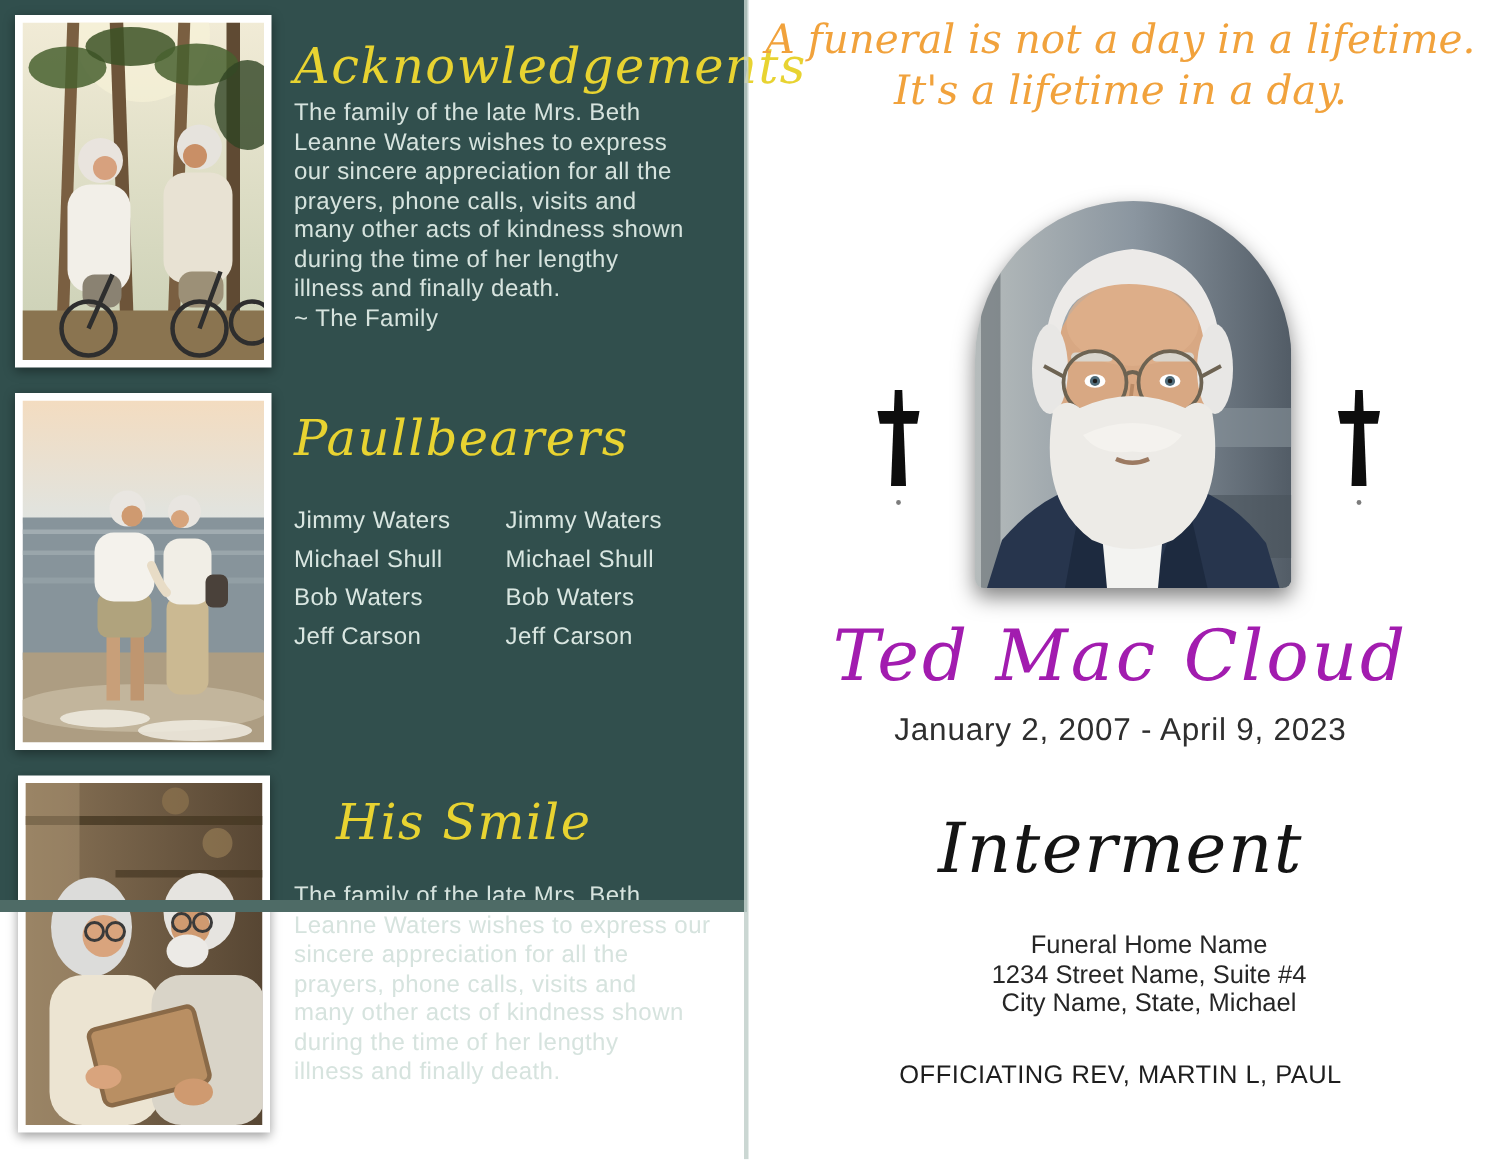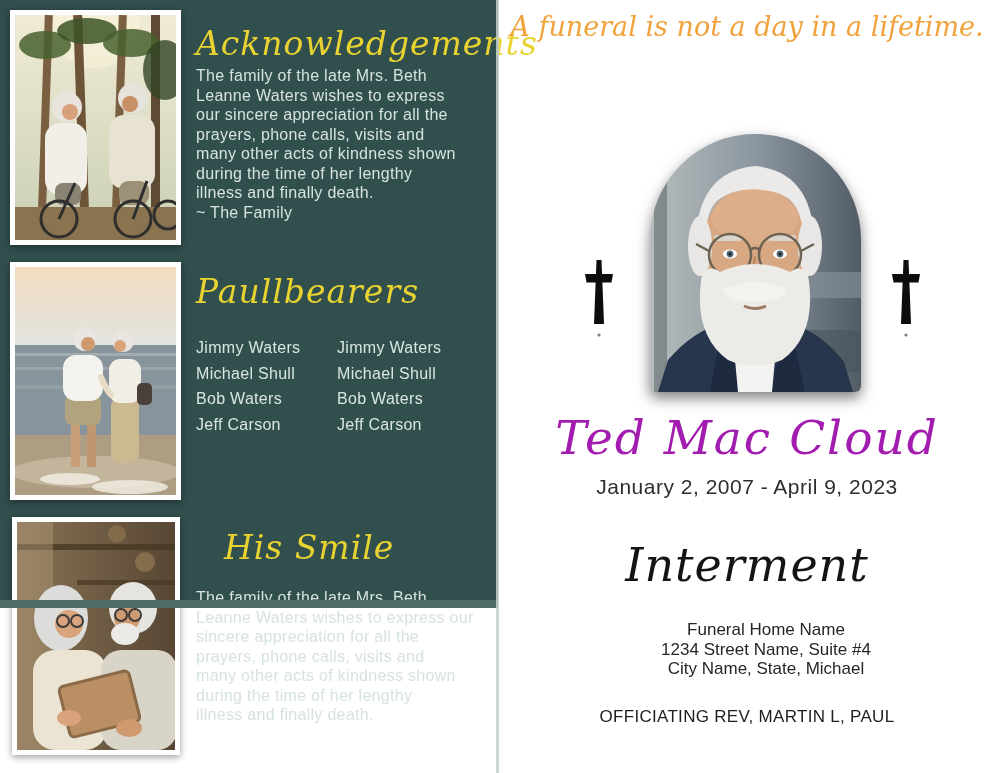--- a/index.html
+++ b/index.html
@@ -188,20 +188,21 @@
 illness and finally death.</div>
 
     <div class="panel-strip"></div>
   </div>
   <div class="panel-edge"></div>
 
   <div class="right-panel">
 
     <div class="rp-center script quote">
       <div>A funeral is not a day in a lifetime.</div>
+      <div>It's a lifetime in a day.</div>
     </div>
 
     <svg class="cross cross-left" viewBox="0 0 30 80">
       <polygon points="12.5,0 17.5,0 20,64 10,64" fill="#0d0d0d"></polygon>
       <polygon points="1,14 29,14 27.5,22.5 2.5,22.5" fill="#0d0d0d"></polygon>
       <circle cx="15" cy="75" r="1.6" fill="#444" opacity=".7"></circle>
     </svg>
 
     <svg class="cross cross-right" viewBox="0 0 30 80">
       <polygon points="12.5,0 17.5,0 20,64 10,64" fill="#0d0d0d"></polygon>

